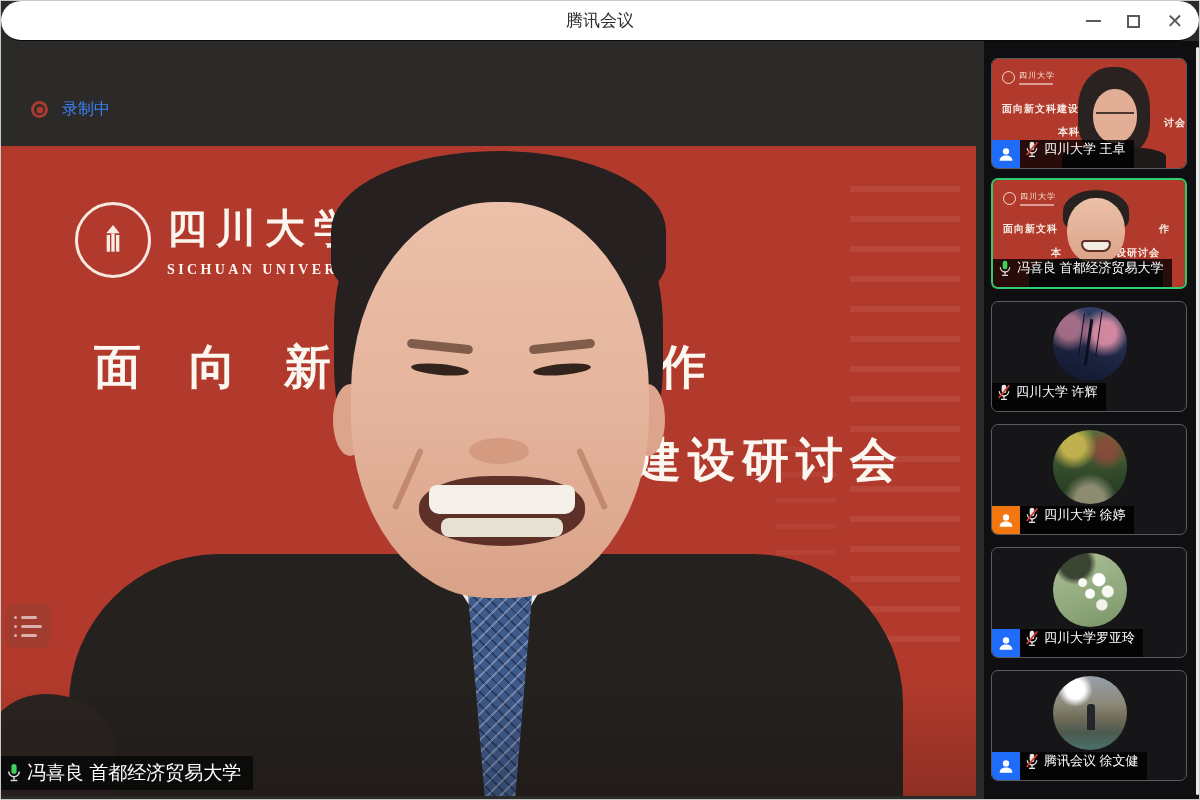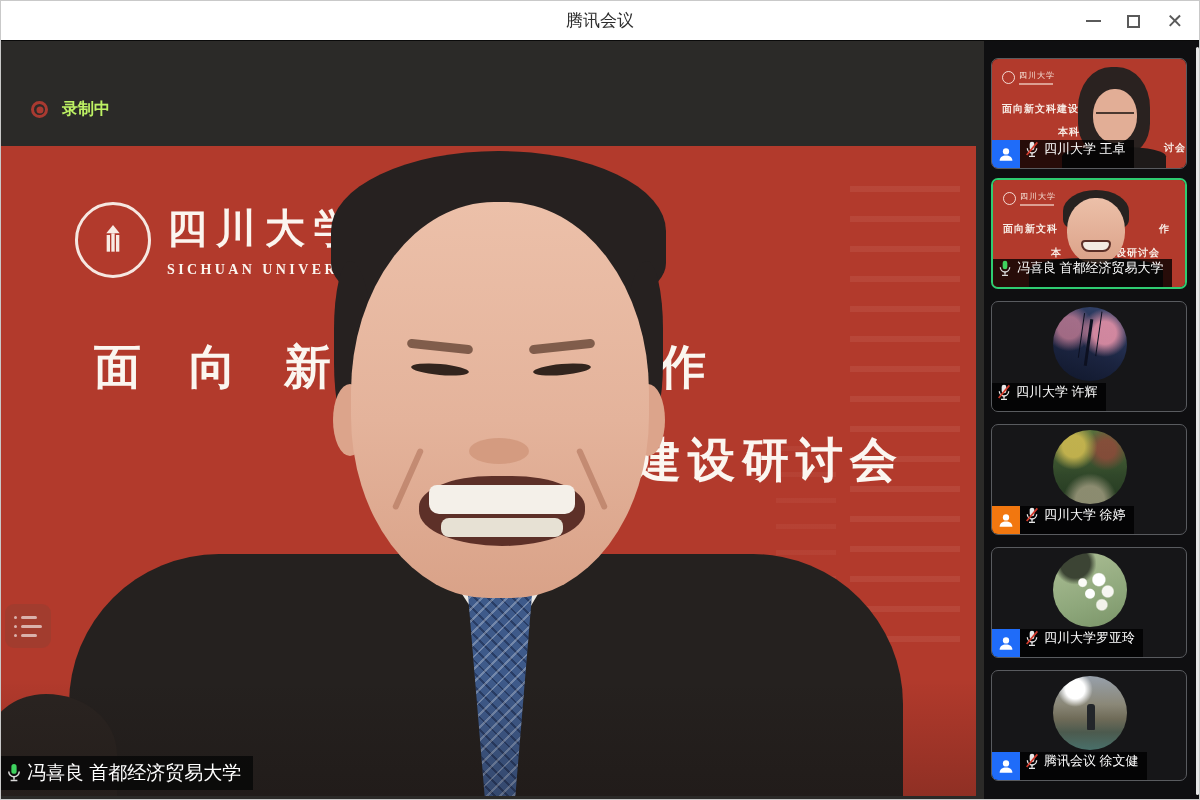--- a/index.html
+++ b/index.html
@@ -2,36 +2,36 @@
 <html><head>
 <meta charset="utf-8">
 <style>
   * { margin:0; padding:0; box-sizing:border-box; }
   body { font-family:"Liberation Sans", sans-serif; background:#888; }
   .app { position:relative; width:1200px; height:800px; background:#2b2a28;
          border:1px solid #c9c9c9; overflow:hidden; }
 
   
   .titlebar { position:absolute; left:0; top:0; width:100%; height:40px; background:#ffffff;
-              border-bottom:1px solid #0a0a0a; }
+              border-bottom:1px solid #0a0a0a;border-radius:20px; }
   .title { position:absolute; left:0; right:0; top:0; height:40px; line-height:40px;
            text-align:center; font-size:17px; color:#2e2e2e; }
   .win-btn { position:absolute; top:0; width:44px; height:40px; display:flex;
              align-items:center; justify-content:center; cursor:default; }
   .win-btn.min { right:84px; } .win-btn.max { right:44px; } .win-btn.close { right:2px; }
   .glyph-min { width:15px; height:2px; background:#5a5a5a; }
   .glyph-max { width:13px; height:13px; border:2px solid #5a5a5a; }
   .glyph-close { font-size:20px; color:#5a5a5a; line-height:1; }
 
   
   .recording { position:absolute; left:30px; top:98px; display:flex; align-items:center; gap:14px; }
   .rec-dot { width:17px; height:17px; border:3px solid #a93a31; border-radius:50%; position:relative; }
   .rec-dot::after { content:""; position:absolute; left:50%; top:50%; width:7px; height:7px;
                     transform:translate(-50%,-50%); background:#a93a31; border-radius:50%; }
-  .rec-label { color:#bef264; font-size:16px;font-weight:bold; }
+  .rec-label { color:#3b82f6; font-size:16px; }
 
   
   .stage { position:absolute; left:0; top:145px; width:975px; height:650px;
            background:#b23a2c; overflow:hidden; }
   .wm { position:absolute; right:16px; top:40px; width:110px; height:470px; opacity:.5;
         background:repeating-linear-gradient(180deg, rgba(255,215,205,.16) 0 6px, transparent 6px 30px); }
   .wm2 { position:absolute; right:140px; top:300px; width:60px; height:210px; opacity:.35;
         background:repeating-linear-gradient(180deg, rgba(255,215,205,.14) 0 5px, transparent 5px 26px); }
 
   .logo { position:absolute; left:74px; top:55px; display:flex; gap:16px; align-items:center; }
@@ -288,21 +288,21 @@
       <div class="mini-red">
         <div class="mini-logo">
           <span class="mini-seal"></span>
           <span class="mini-logo-col">
             <span class="mini-logo-cn">四川大学</span>
             <span class="mini-logo-en"></span>
           </span>
         </div>
         <div class="mini-line" style="left:10px;top:43px;">面向新文科建设的</div>
         <div class="mini-line" style="left:66px;top:66px;">本科教</div>
-        <div class="mini-line" style="left:152px;top:82px;margin-left:20px;">讨会</div>
+        <div class="mini-line" style="left:152px;top:57px;margin-left:20px;">讨会</div>
         <div class="w-hair"></div>
         <div class="w-face"></div>
         <div class="w-glasses"></div>
         <div class="w-body"></div>
       </div>
       <div class="namebar">
         <span class="chip blue">
           <svg width="18" height="18" viewBox="0 0 24 24">
             <circle cx="12" cy="8.5" r="4.2" fill="#fff"></circle>
               <path d="M3.5 21c0-4.6 3.8-7 8.5-7s8.5 2.4 8.5 7z" fill="#fff"></path>

